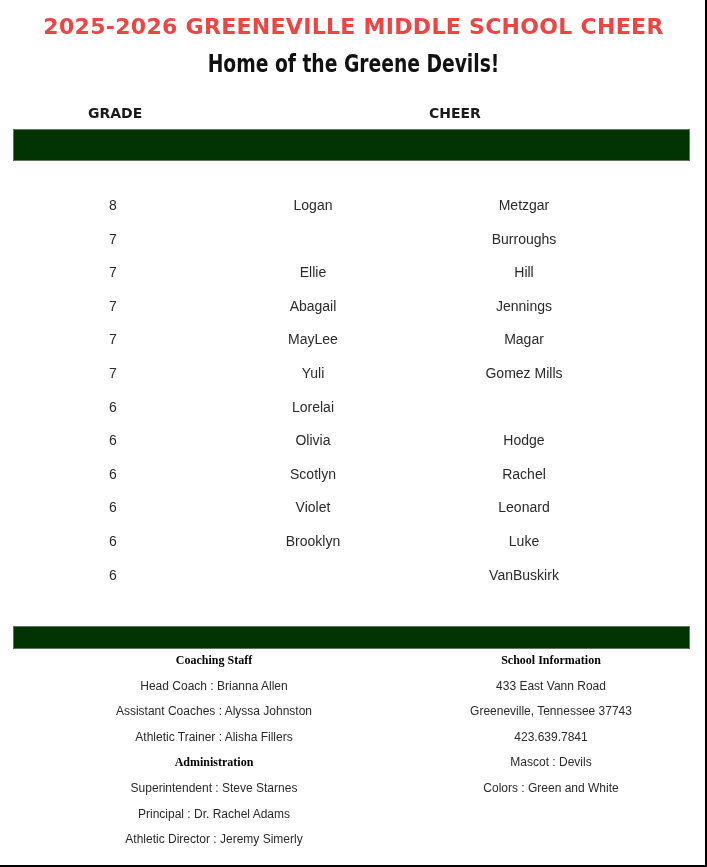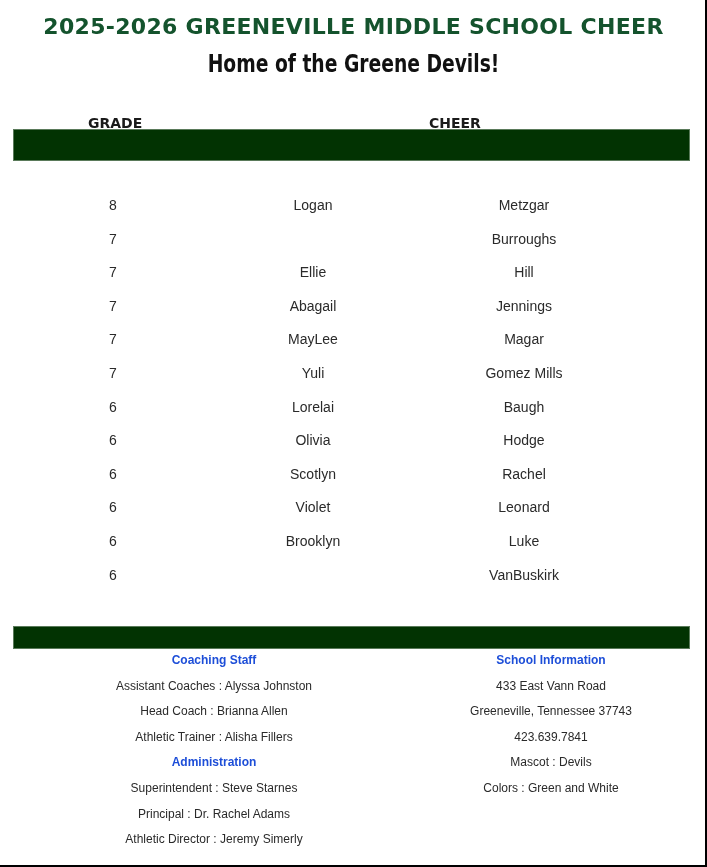--- a/index.html
+++ b/index.html
@@ -19,37 +19,37 @@
     }
     .title {
       position: absolute;
       left: 0; width: 707px;
       top: 14px;
       text-align: center;
       font-family: "DejaVu Sans", sans-serif;
       font-weight: bold;
       font-size: 22px;
       letter-spacing: 0.3px;
-      color: #14532d;
+      color: #ef4444;
     }
     .subtitle {
       position: absolute;
       left: 0; width: 707px;
       top: 50px;
       text-align: center;
       font-family: "DejaVu Sans", sans-serif;
       font-weight: bold;
       font-size: 24px;
       color: #111;
       transform: scaleX(0.78);
       transform-origin: center;
     }
     .col-header {
       position: absolute;
-      top: 115px;
+      top: 105px;
       font-family: "DejaVu Sans", sans-serif;
       font-weight: bold;
       font-size: 14px;
       color: #1a1a1a;
     }
     .col-header.grade { left: 88px; }
     .col-header.name { left: 429px; }
     .green-bar {
       position: absolute;
       left: 13px;
@@ -79,21 +79,21 @@
       position: absolute;
       top: 652px;
       width: 300px;
       text-align: center;
       font-size: 12px;
       color: #2a2a2a;
     }
     .footer-col.left { left: 64px; }
     .footer-col.right { left: 401px; }
     .footer-line { height: 25.6px; line-height: 16px; }
-    .footer-head { font-weight: bold; color: #1d4ed8; }
+    .footer-head { font-weight: bold; color: #000000; font-family: Liberation Serif, serif; }
   </style>
 </head>
 <body>
 
 <div class="page-border"></div>
 
 <div class="title">2025-2026 GREENEVILLE MIDDLE SCHOOL CHEER</div>
 <div class="subtitle">Home of the Greene Devils!</div>
 
 <div class="col-header grade">GRADE</div>
@@ -127,21 +127,20 @@
     <span class="cell-last">Magar</span>
   </div>
   <div class="roster-row">
     <span class="cell-grade">7</span>
     <span class="cell-first">Yuli</span>
     <span class="cell-last">Gomez Mills</span>
   </div>
   <div class="roster-row">
     <span class="cell-grade">6</span>
     <span class="cell-first">Lorelai</span>
-    <span class="cell-last">Baugh</span>
   </div>
   <div class="roster-row">
     <span class="cell-grade">6</span>
     <span class="cell-first">Olivia</span>
     <span class="cell-last">Hodge</span>
   </div>
   <div class="roster-row">
     <span class="cell-grade">6</span>
     <span class="cell-first">Scotlyn</span>
     <span class="cell-last">Rachel</span>
@@ -159,22 +158,22 @@
   <div class="roster-row">
     <span class="cell-grade">6</span>
     <span class="cell-last">VanBuskirk</span>
   </div>
 </div>
 
 <div class="green-bar bottom"></div>
 
 <div class="footer-col left">
   <div class="footer-line footer-head">Coaching Staff</div>
+  <div class="footer-line">Head Coach : Brianna Allen</div>
   <div class="footer-line">Assistant Coaches : Alyssa Johnston</div>
-  <div class="footer-line">Head Coach : Brianna Allen</div>
   <div class="footer-line">Athletic Trainer : Alisha Fillers</div>
   <div class="footer-line footer-head">Administration</div>
   <div class="footer-line">Superintendent : Steve Starnes</div>
   <div class="footer-line">Principal : Dr. Rachel Adams</div>
   <div class="footer-line">Athletic Director : Jeremy Simerly</div>
 </div>
 
 <div class="footer-col right">
   <div class="footer-line footer-head">School Information</div>
   <div class="footer-line">433 East Vann Road</div>

